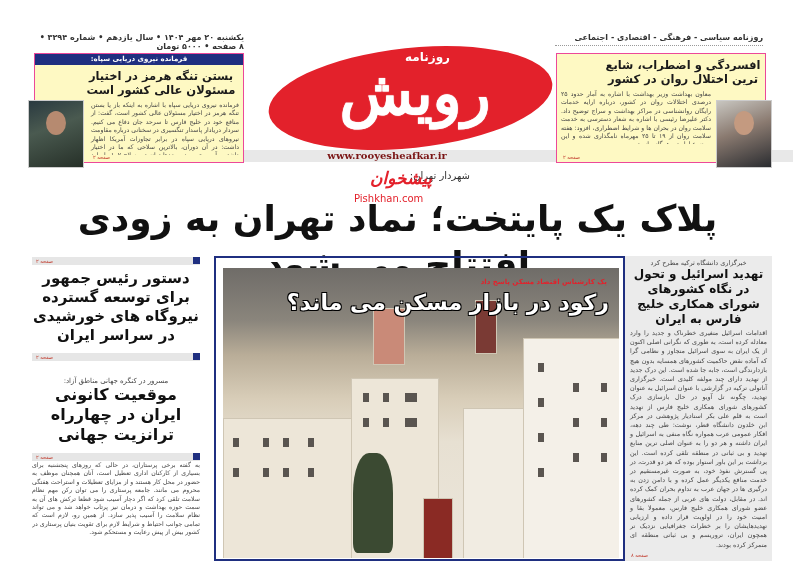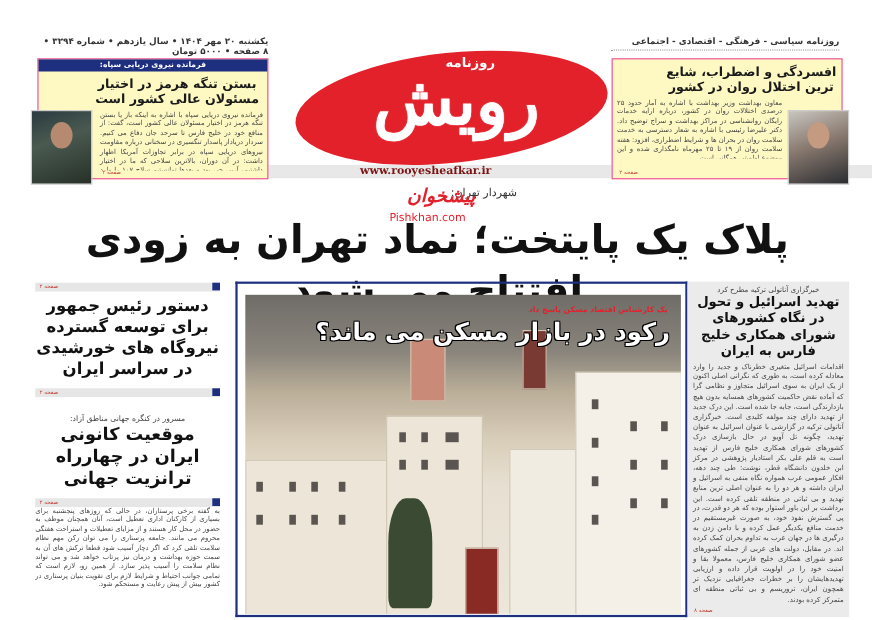--- a/index.html
+++ b/index.html
@@ -139,19 +139,19 @@
   <div class="win" style="left:85px;top:170px;"></div>
   <div class="win" style="left:10px;top:200px;"></div>
   <div class="win" style="left:40px;top:200px;"></div>
   <div class="win" style="left:60px;top:200px;"></div>
   <div class="win" style="left:85px;top:200px;"></div>
   <div class="abs photo-kicker rtl">یک کارشناس اقتصاد مسکن پاسخ داد</div>
   <div class="abs photo-title rtl">رکود در بازار مسکن می ماند؟</div>
 </div>
 
 <div class="abs right-col">
-  <div class="side-kicker rtl" style="margin-top:3px;font-size:6.5px;">خبرگزاری آناتولی ترکیه مطرح کرد</div>
+  <div class="side-kicker rtl" style="margin-top:3px;font-size:6.5px;">خبرگزاری دانشگاه ترکیه مطرح کرد</div>
   <div class="side-title rtl" style="font-size:12px;line-height:15px;padding:0 3px;">تهدید اسرائیل و تحول در نگاه کشورهای شورای همکاری خلیج فارس به ایران</div>
   <div class="box-body rtl" style="padding:2px 5px;height:232px;overflow:hidden;font-size:6.4px;line-height:9.2px;">
     <span>اقدامات اسرائیل متغیری خطرناک و جدید را وارد معادله کرده است، به طوری که نگرانی اصلی اکنون از یک ایران به سوی اسرائیل متجاوز و نظامی گرا که آماده نقض حاکمیت کشورهای همسایه بدون هیچ بازدارندگی است، جابه جا شده است. این درک جدید از تهدید دارای چند مولفه کلیدی است. خبرگزاری آناتولی ترکیه در گزارشی با عنوان اسرائیل به عنوان تهدید، چگونه تل آویو در حال بازسازی درک کشورهای شورای همکاری خلیج فارس از تهدید است به قلم علی بکر استادیار پژوهشی در مرکز ابن خلدون دانشگاه قطر، نوشت: طی چند دهه، افکار عمومی عرب همواره نگاه منفی به اسرائیل و ایران داشته و هر دو را به عنوان اصلی ترین منابع تهدید و بی ثباتی در منطقه تلقی کرده است. این برداشت بر این باور استوار بوده که هر دو قدرت، در پی گسترش نفوذ خود، به صورت غیرمستقیم در خدمت منافع یکدیگر عمل کرده و با دامن زدن به درگیری ها در جهان عرب به تداوم بحران کمک کرده اند. در مقابل، دولت های عربی از جمله کشورهای عضو شورای همکاری خلیج فارس، معمولا بقا و امنیت خود را در اولویت قرار داده و ارزیابی تهدیدهایشان را بر خطرات جغرافیایی نزدیک تر همچون ایران، تروریسم و بی ثباتی منطقه ای متمرکز کرده بودند.</span>
   </div>
   <span class="ref abs" style="left:6px;bottom:3px;">صفحه ۸</span>
 </div>
 
 </body></html>

